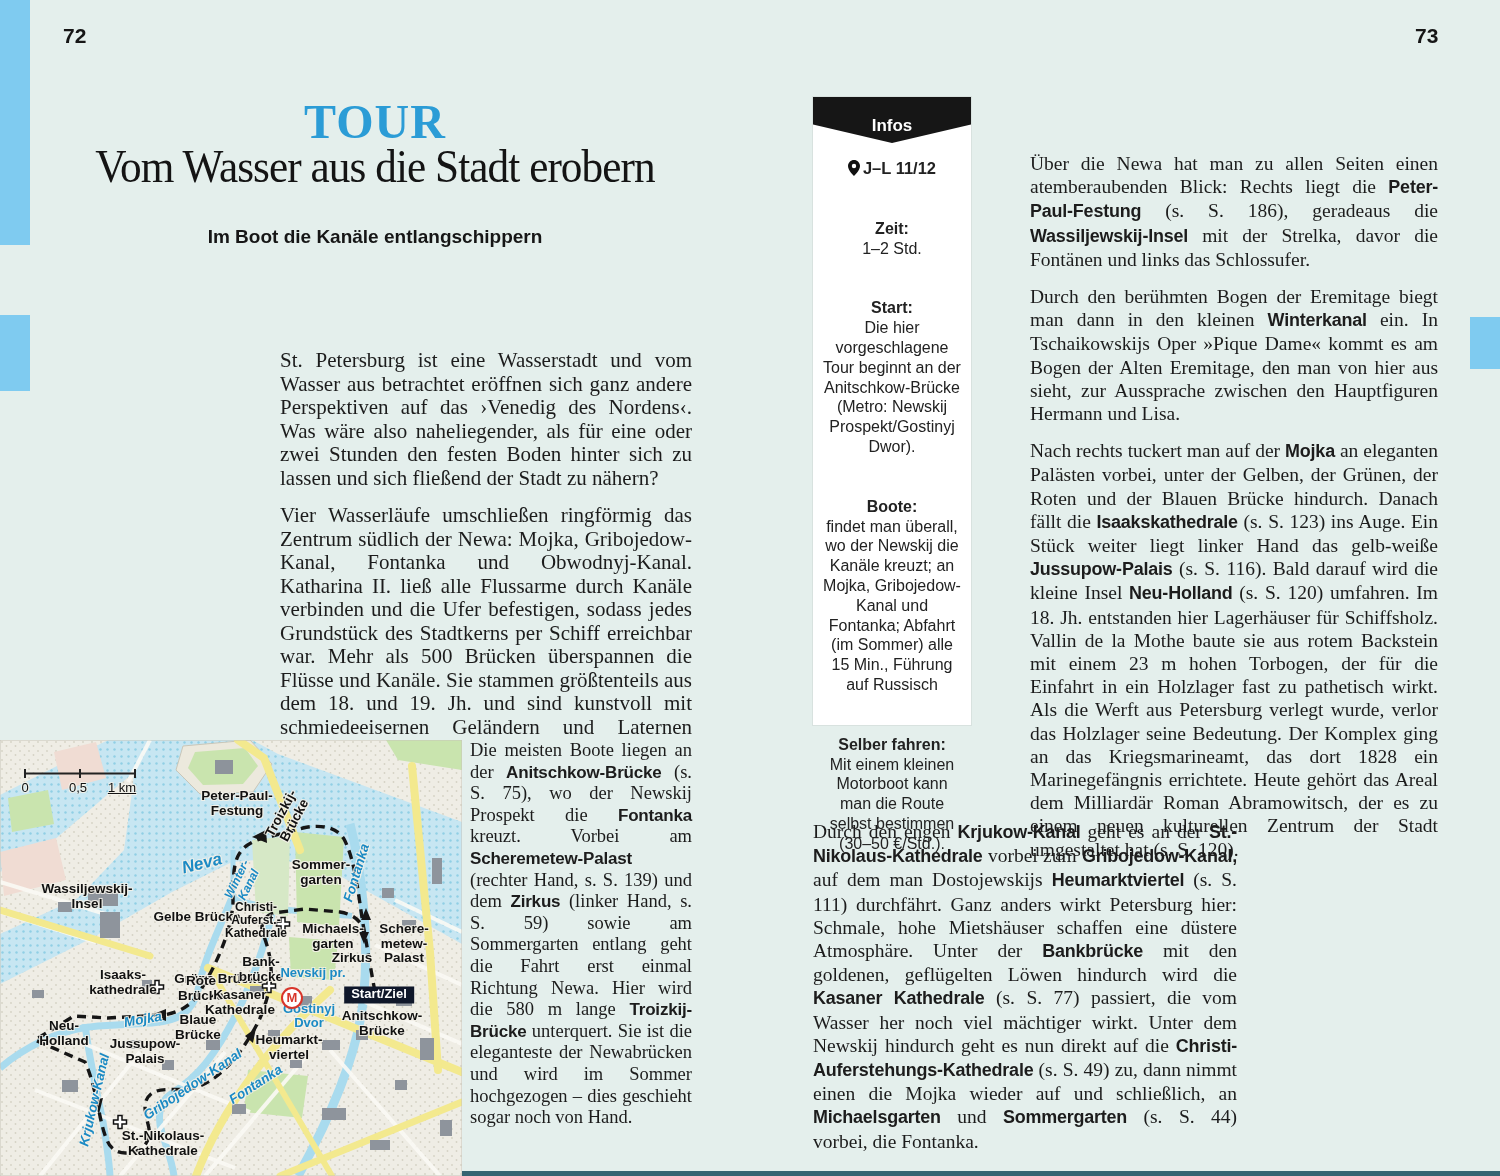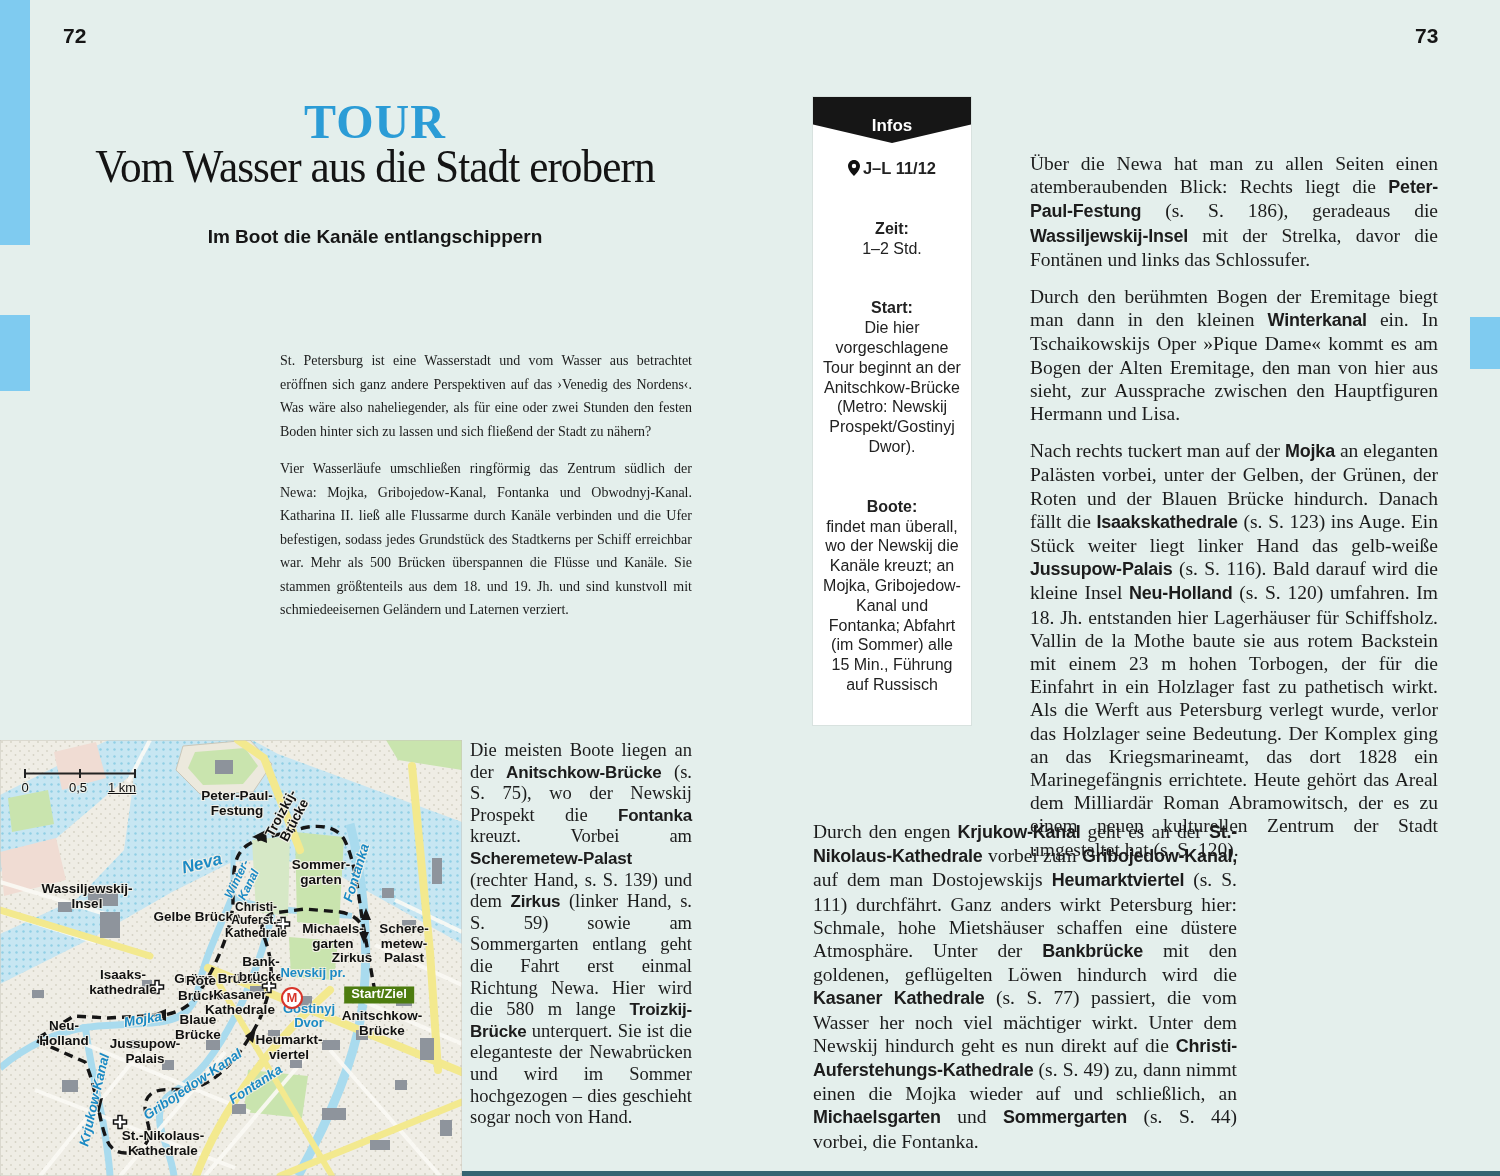--- a/index.html
+++ b/index.html
@@ -13,21 +13,21 @@
           color:#2b9cd6;letter-spacing:1px;}
   .title{position:absolute;left:30px;top:140px;width:690px;text-align:center;
          font-family:"Liberation Serif",serif;font-weight:400;font-size:46px;color:#141414;
          letter-spacing:-1px;transform:scaleX(.94);transform-origin:50% 50%;white-space:nowrap;}
   .subtitle{position:absolute;left:60px;top:226px;width:630px;text-align:center;
             font-family:"Liberation Sans",sans-serif;font-weight:bold;font-size:19px;color:#161616;}
   .col{position:absolute;text-align:justify;}
   .col p{margin:0 0 14px 0;}
   b.kw{font-family:"Liberation Sans",sans-serif;font-weight:bold;font-size:0.92em;
        letter-spacing:-0.2px;}
-  #intro-col{left:280px;top:349px;width:412px;font-size:14px;line-height:23.5px;}
+  #intro-col{left:280px;top:349px;width:412px;font-size:21px;line-height:23.5px;}
   #narrow-col{left:470px;top:740px;width:222px;font-size:18.5px;line-height:21.6px;}
   #right-col{left:1030px;top:152px;width:408px;font-size:19.5px;line-height:23.2px;}
   #bottom-col{left:813px;top:820px;width:424px;font-size:19.5px;line-height:23.2px;}
 
   
   .infobox{position:absolute;left:813px;top:97px;width:158px;height:628px;background:#ffffff;
            box-shadow:0 0 0 1px #d8e2df;}
   .infobox-banner{position:absolute;left:0;top:0;width:158px;height:46px;background:#161616;
            clip-path:polygon(0 0,100% 0,100% 60%,50% 100%,0 60%);}
   .infobox-banner span{display:block;text-align:center;color:#fff;
@@ -43,21 +43,21 @@
   
   #map{position:absolute;left:0;top:740px;width:462px;height:436px;}
   #map-labels{position:absolute;left:0;top:740px;width:462px;height:436px;pointer-events:none;}
   .mlabel{position:absolute;font-family:"Liberation Sans",sans-serif;font-weight:bold;
           font-size:13.5px;color:#111;text-align:center;white-space:pre-line;line-height:1.08;
           text-shadow:-1px -1px 0 rgba(243,241,233,.85),1px -1px 0 rgba(243,241,233,.85),
                       -1px 1px 0 rgba(243,241,233,.85),1px 1px 0 rgba(243,241,233,.85);}
   .mlabel.water{color:#1b8ac4;font-style:italic;}
   .mlabel.station{color:#1b8ac4;font-style:normal;font-size:13px;}
   .mlabel.scale{font-weight:normal;font-size:13px;}
-  .mlabel.startbox{background:#4d7c0f;color:#fff;padding:1px 7px 2px;font-size:13px;
+  .mlabel.startbox{background:#0f172a;color:#fff;padding:1px 7px 2px;font-size:13px;
           white-space:nowrap;text-shadow:none;}
   .mlabel.metro{width:18px;height:18px;border-radius:50%;background:#fff;border:2px solid #d8352a;
           color:#d8352a;font-size:13px;line-height:17px;padding:0;text-shadow:none;}
   .bottom-bar{position:absolute;left:425px;top:1171px;width:1075px;height:5px;background:#356472;}
 </style>
 </head>
 <body>
 
 <div class="page">
 
@@ -104,20 +104,24 @@
             <div class="info-label">Zeit:</div>
             <div>1–2 Std.</div>
           </div>
           <div class="info-section">
             <div class="info-label">Start:</div>
             <div>Die hier vorgeschlagene Tour beginnt an der Anitschkow-Brücke (Metro: Newskij Prospekt/Gostinyj Dwor).</div>
           </div>
           <div class="info-section">
             <div class="info-label">Boote:</div>
             <div>findet man überall, wo der Newskij die Kanäle kreuzt; an Mojka, Gribojedow-Kanal und Fontanka; Abfahrt (im Sommer) alle 15 Min., Führung auf Russisch</div>
+          </div>
+          <div class="info-section">
+            <div class="info-label">Selber fahren:</div>
+            <div>Mit einem kleinen Motorboot kann man die Route selbst bestimmen (30–50 €/Std.).</div>
           </div>
         </div>
     </div>
   </div>
 
   <div id="map">
     <svg width="462" height="436" viewBox="0 0 462 436">
       <defs>
         <pattern id="wd" width="7" height="7" patternUnits="userSpaceOnUse">
           <rect width="7" height="7" fill="#c7e6f2"></rect>

